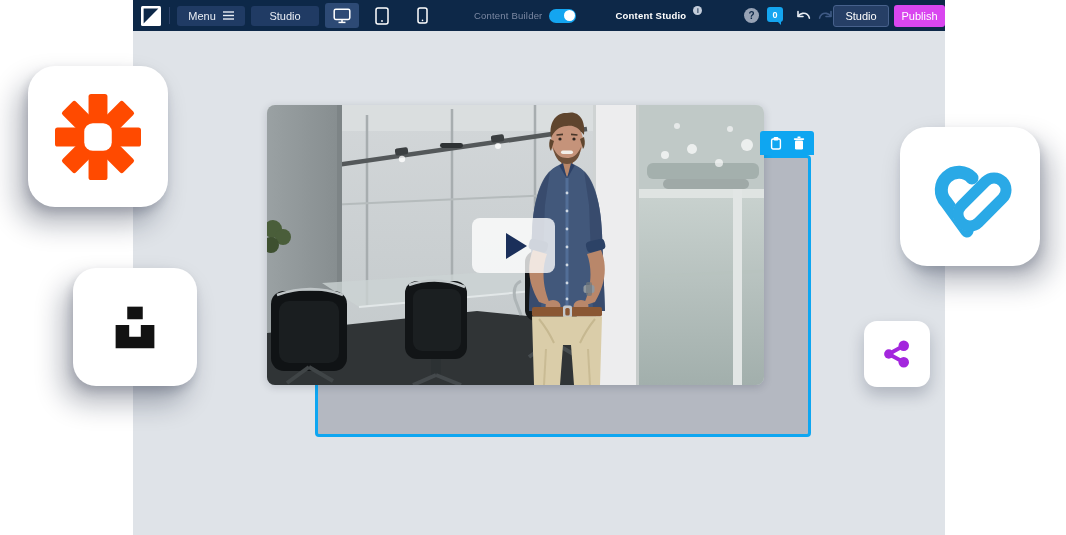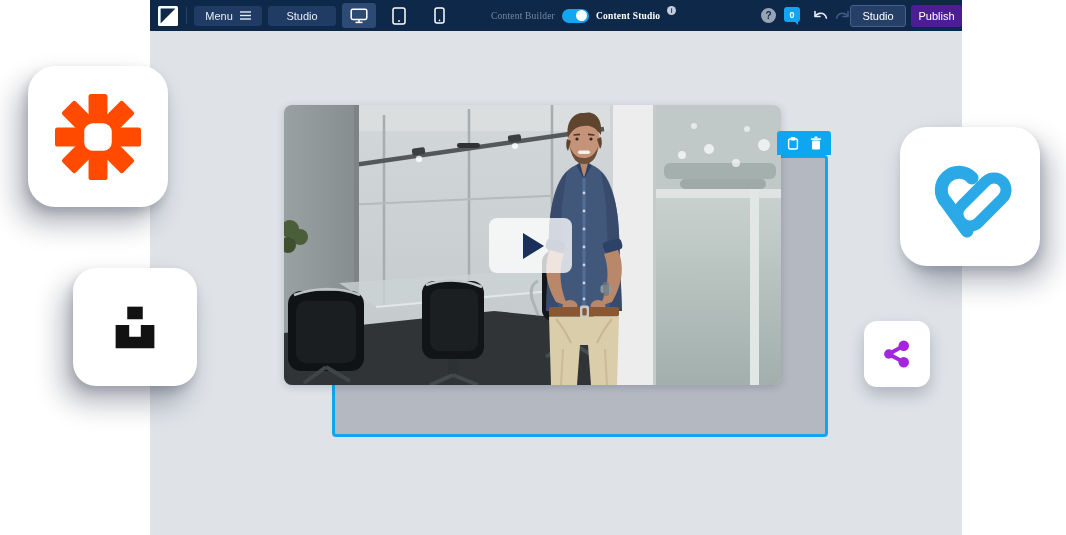--- a/index.html
+++ b/index.html
@@ -1,63 +1,63 @@
 <!DOCTYPE html>
 <html><head>
 <meta charset="utf-8">
 <style>
   * { margin:0; padding:0; box-sizing:border-box; }
   html,body { background:#ffffff; font-family:"Liberation Sans", sans-serif; }
   #root { position:relative; width:1066px; height:535px; background:#ffffff; overflow:hidden; }
 
   
-  .window { position:absolute; left:150px; top:0; width:812px; height:535px; }
+  .window { position:absolute; left:133px; top:0; width:812px; height:535px; }
 
   
   .toolbar { position:absolute; left:0; top:0; width:812px; height:31px; background:#0d2848; }
   .toolbar * { -webkit-user-select:none; user-select:none; }
 
   .logo { position:absolute; left:8px; top:5.5px; width:20px; height:20px; }
   .tb-divider { position:absolute; left:36px; top:7px; width:1px; height:17px; background:#2a4067; }
 
   .tb-btn { display:flex; align-items:center; justify-content:center; gap:7px;
             background:#203b64; color:#e8edf4; font-size:11px; border-radius:3px;
             height:20px; cursor:pointer; }
   .btn-menu  { position:absolute; left:44px; top:5.5px; width:68px; }
   .btn-pages { position:absolute; left:118px; top:5.5px; width:68px; }
 
   .dev-group { position:absolute; left:192px; top:3px; display:flex; align-items:center; gap:6px; }
   .dev-btn { width:34px; height:25px; display:flex; align-items:center; justify-content:center;
              border-radius:3px; cursor:pointer; }
   .dev-btn.active { background:#2d4a75; }
 
   .mode-group { position:absolute; left:341px; top:0; height:31px; display:flex; align-items:center; gap:7px; }
-  .mode-label { font-size:9.5px; color:#7c89a3; letter-spacing:.2px;font-family:Liberation Serif, serif; }
-  .mode-label.on { color:#ffffff; font-weight:bold; }
+  .mode-label { font-size:9.5px; color:#7c89a3; letter-spacing:.2px; }
+  .mode-label.on { color:#ffffff; font-weight:bold;margin-left:32px; }
   .toggle { position:relative; width:27px; height:14px; border-radius:7px; background:#14a5f0; cursor:pointer; }
   .toggle .knob { position:absolute; right:1.5px; top:1.5px; width:11px; height:11px; border-radius:50%; background:#ffffff; }
   .sup-info { position:relative; top:-5px; width:9px; height:9px; border-radius:50%; background:#c3cddb;
               color:#0d2848; font-size:6.5px; font-weight:bold; display:flex; align-items:center; justify-content:center; cursor:pointer;}
 
   .help-circle { position:absolute; left:611px; top:8px; width:15px; height:15px; border-radius:50%;
                  background:#97a3b6; color:#0d2848; font-size:10px; font-weight:bold;
                  display:flex; align-items:center; justify-content:center; cursor:pointer; }
   .comment-badge { position:absolute; left:634px; top:7px; width:16px; height:15px; border-radius:3px;
                    background:#14a5f0; color:#fff; font-size:9px; font-weight:bold;
                    display:flex; align-items:center; justify-content:center; cursor:pointer; }
   .comment-badge::after { content:""; position:absolute; right:2px; bottom:-3px; width:0; height:0;
                    border-top:4px solid #14a5f0; border-left:4px solid transparent; }
   .undo-btn { position:absolute; left:662px; top:9px; cursor:pointer; }
   .redo-btn { position:absolute; left:684px; top:9px; cursor:pointer; }
 
   .btn-preview { position:absolute; left:700px; top:4.5px; width:56px; height:22px;
                  background:#263f66; border:1px solid #47618c; border-radius:3px;
                  color:#fff; font-size:11px; display:flex; align-items:center; justify-content:center; cursor:pointer;}
   .btn-publish { position:absolute; left:761px; top:4.5px; width:51px; height:22px;
-                 background:#4c1d95; border-radius:3px; color:#fff; font-size:11px;
+                 background:#d946ef; border-radius:3px; color:#fff; font-size:11px;
                  display:flex; align-items:center; justify-content:center; cursor:pointer;}
 
   
   .canvas { position:absolute; left:0; top:31px; width:812px; height:504px; background:#dfe3e8; overflow:hidden; }
 
   .selection-box { position:absolute; left:182px; top:124px; width:496px; height:282px;
                    background:#b4b8c1; border:3px solid #0ea6f1; border-radius:4px; z-index:1; }
   .selection-tab { position:absolute; left:627px; top:100px; width:54px; height:24px;
                    background:#0ea6f1; border-radius:3px 3px 0 0; display:flex; align-items:center;
                    justify-content:center; gap:11px; z-index:3; }

